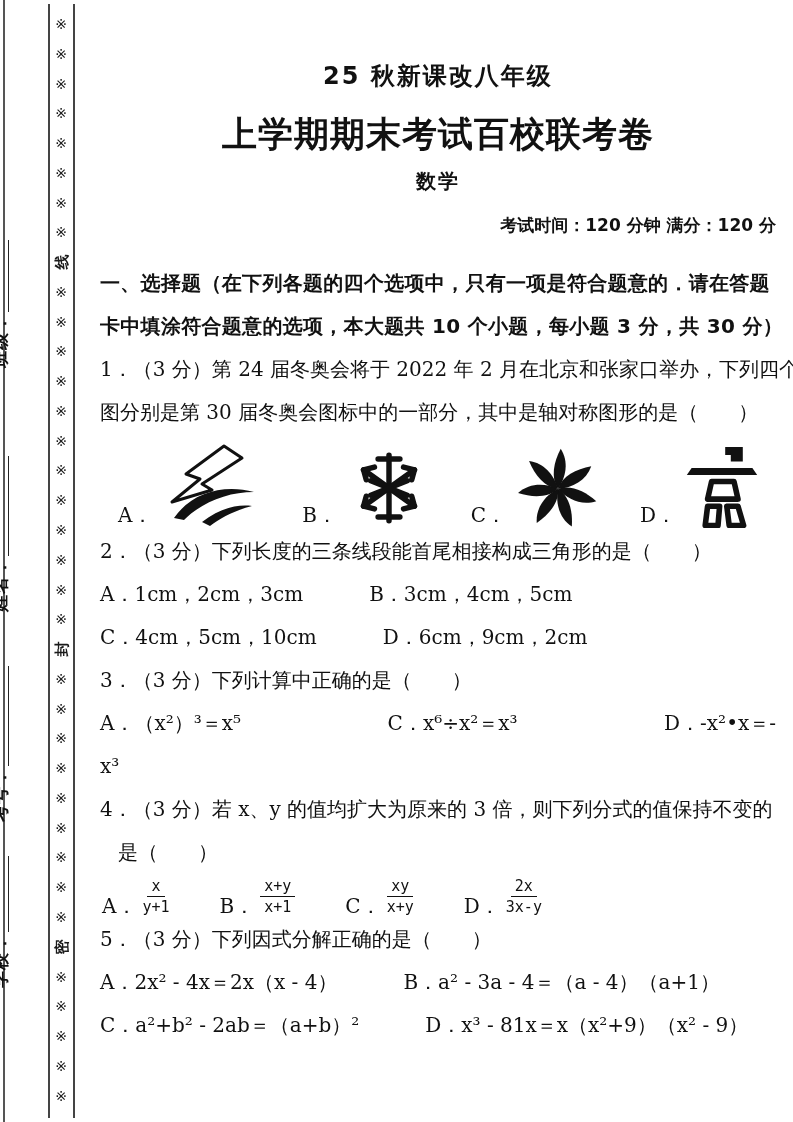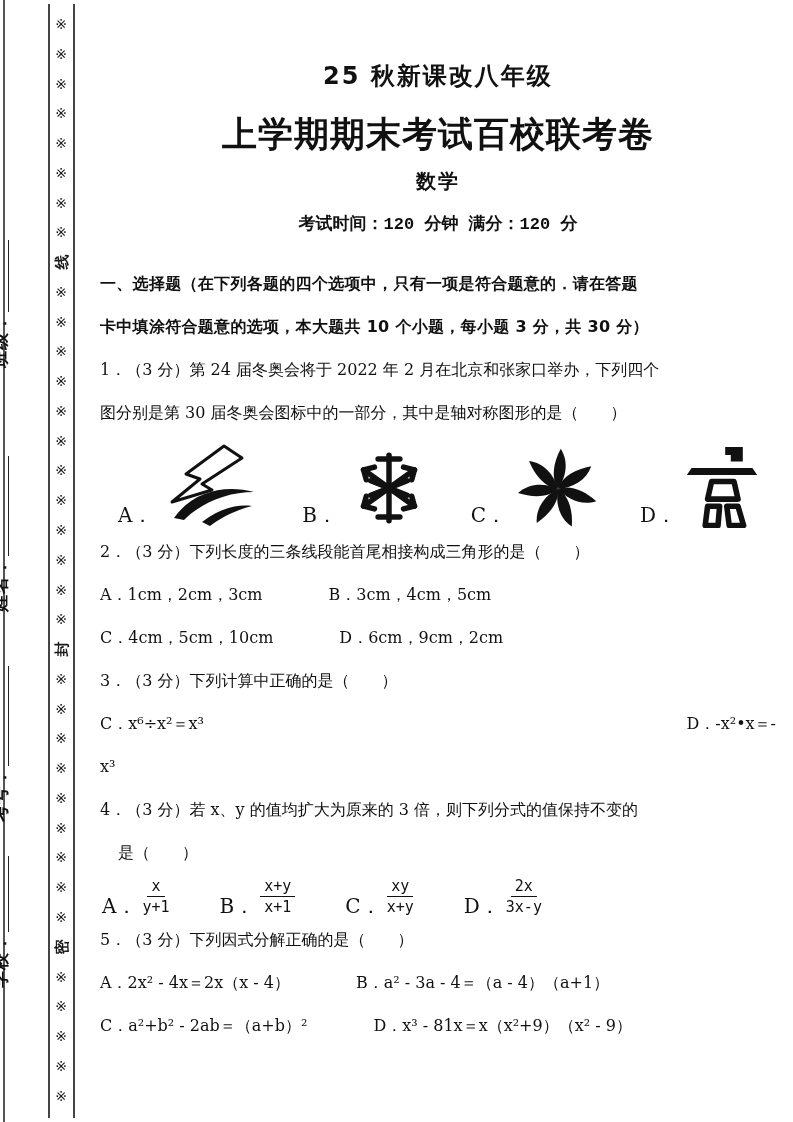--- a/index.html
+++ b/index.html
@@ -31,22 +31,22 @@
   .side-label.pos1 { top:346px; } .side-label.pos1 .side-line { width:72px; }
   .side-label.pos2 { top:590px; } .side-label.pos2 .side-line { width:100px; }
   .side-label.pos3 { top:800px; } .side-label.pos3 .side-line { width:100px; }
   .side-label.pos4 { top:966px; } .side-label.pos4 .side-line { width:76px; }
   
   .content { position:absolute; left:100px; top:0; width:676px; }
   .sans { font-family:"DejaVu Sans","Liberation Sans",sans-serif; }
   .title1 { margin:56px 0 0; text-align:center; font-weight:700; font-size:24px; line-height:40px; letter-spacing:2px; }
   .title2 { margin:16px 0 0;  text-align:center; font-weight:700; font-size:35px; line-height:44px; letter-spacing:1px; }
   .subject{ margin:4px 0 0;  text-align:center; font-weight:700; font-size:20px; line-height:42px; letter-spacing:2px; }
-  .meta   { margin:12px 0 0; text-align:center; font-weight:700; font-size:17px; line-height:22px;font-family:Liberation Mono, monospace; }
-  .line { margin:0; height:43px; line-height:43px; font-size:16px; white-space:nowrap; }
+  .meta   { margin:12px 0 0; text-align:right; font-weight:700; font-size:17px; line-height:22px; }
+  .line { margin:0; height:43px; line-height:43px; font-size:20px; white-space:nowrap; }
   .line.first { margin-top:26px; }
   .line.bold { font-family:"DejaVu Sans","Liberation Sans",sans-serif; font-weight:700; letter-spacing:0.3px; }
   .indent1 { padding-left:18px; }
   .opt-row { display:flex; gap:66px; }
   .opt-row.spread { gap:0; justify-content:space-between; width:100%; }
   
   .figure-row { height:94px; display:flex; align-items:flex-end; justify-content:space-between; padding:0 14px 2px 18px; }
   .fig-option { display:flex; align-items:flex-end; gap:6px; }
   .fig-label { font-size:20px; line-height:26px; }
   .fig-option svg { display:block; }
@@ -233,20 +233,21 @@
       <span>A．1cm，2cm，3cm</span>
       <span>B．3cm，4cm，5cm</span>
     </div>
     <div class="line opt-row">
       <span>C．4cm，5cm，10cm</span>
       <span>D．6cm，9cm，2cm</span>
     </div>
 
     <p class="line">3．（3 分）下列计算中正确的是（　　）</p>
     <div class="line opt-row spread">
+      <span>A．（x²）³＝x⁵</span>
       <span>C．x⁶÷x²＝x³</span>
       <span>D．-x²•x＝-</span>
     </div>
     <p class="line">x³</p>
 
     <p class="line">4．（3 分）若 x、y 的值均扩大为原来的 3 倍，则下列分式的值保持不变的</p>
     <p class="line indent1">是（　　）</p>
     <div class="frac-row">
       <div class="frac-option">
         <span class="frac-label">A．</span>

